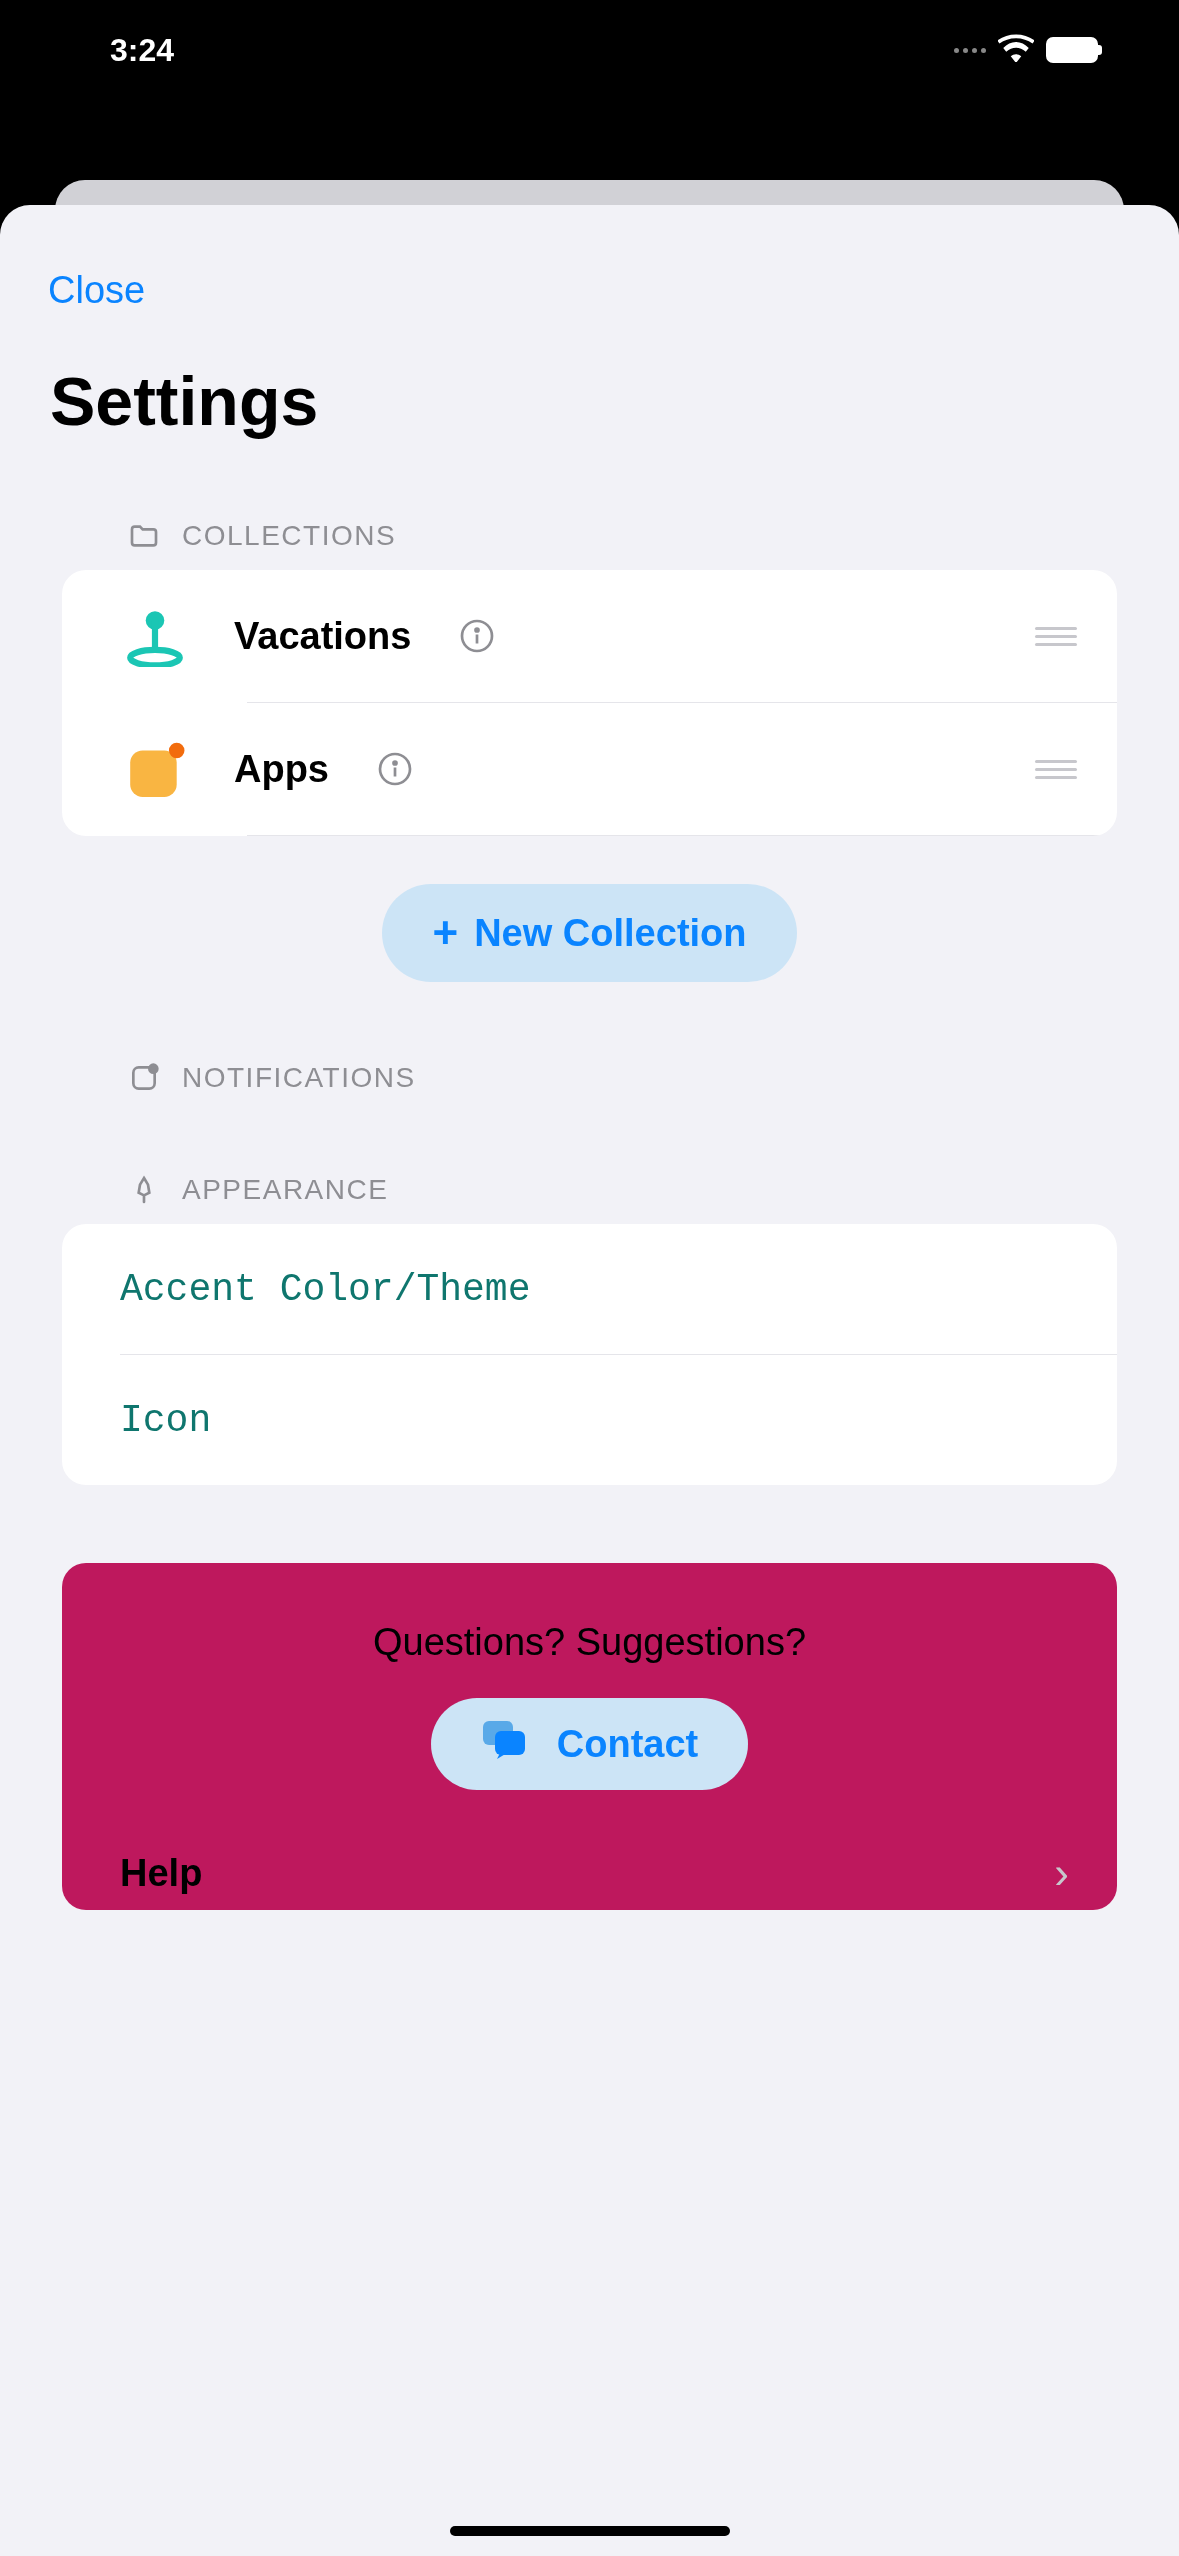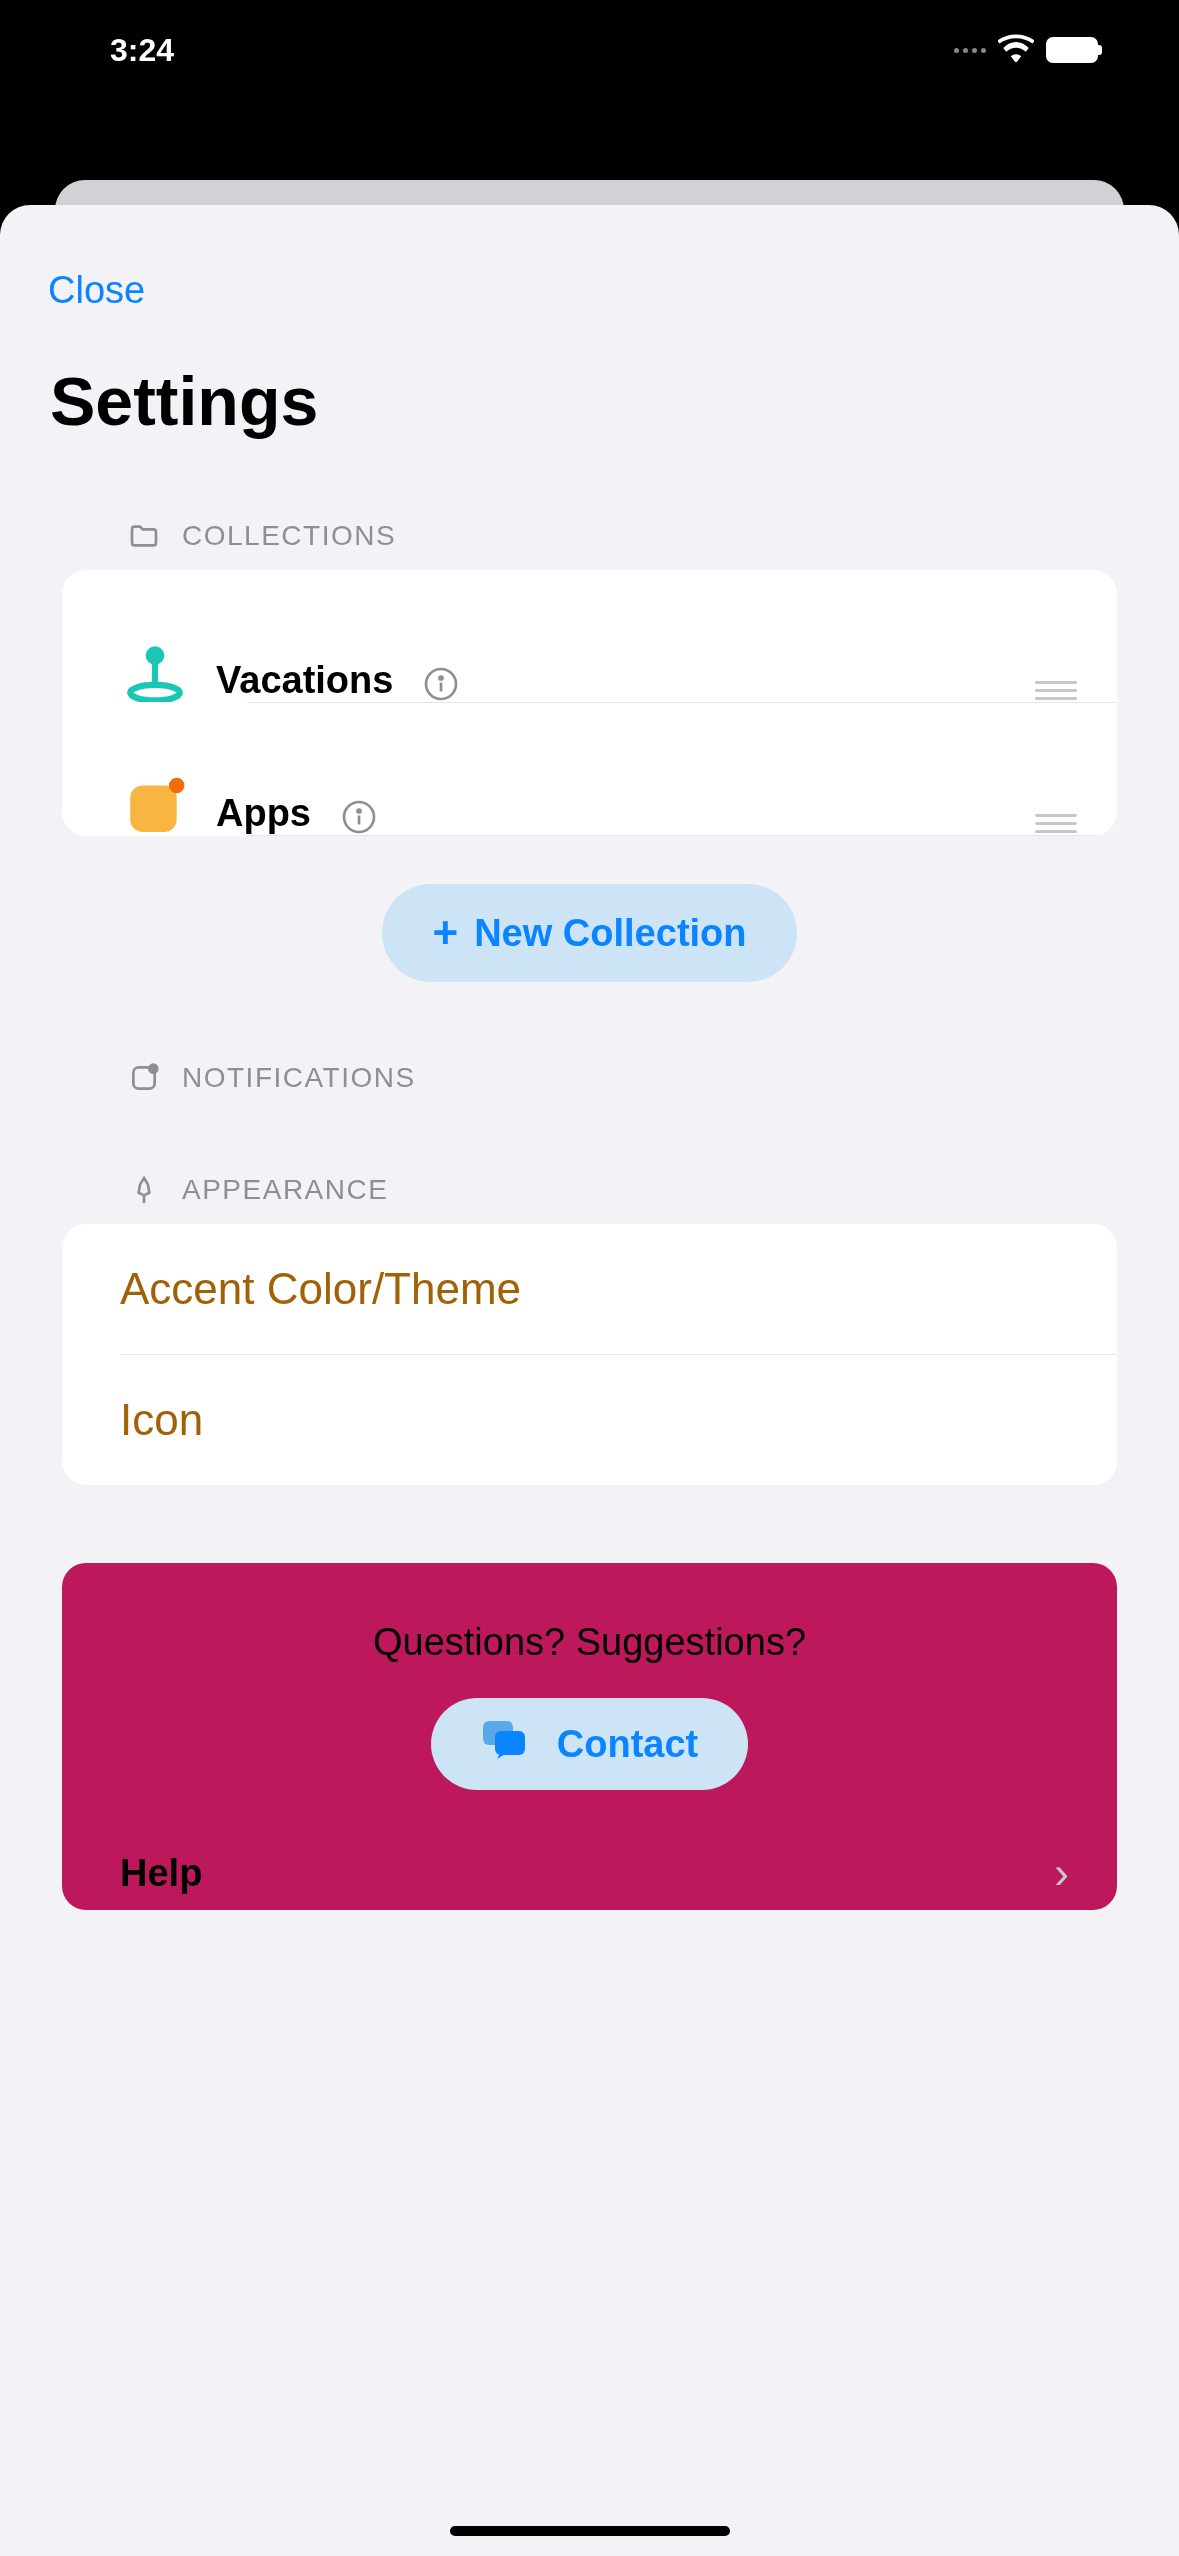--- a/index.html
+++ b/index.html
@@ -136,24 +136,24 @@
 
     .card {
       background: #fff;
       border-radius: 24px;
       margin: 0 62px;
       overflow: hidden;
     }
 
     .collection-row {
       display: flex;
-      align-items: flex-end;
+      align-items: center;
       height: 132px;
       padding: 0 40px 0 62px;
-      gap: 30px;
+      gap: 48px;
     }
 
     .collection-icon {
       width: 62px;
       height: 62px;
       display: flex;
       align-items: center;
       justify-content: center;
     }
 
@@ -245,22 +245,23 @@
 
     .list-row {
       display: flex;
       align-items: center;
       justify-content: space-between;
       height: 130px;
       padding: 0 58px;
     }
 
     .list-label {
-      font-size: 44px;
-      color: #a16207;
+      font-size: 38px;
+      color: #0f766e;
+      font-family: Liberation Mono, monospace;
     }
 
     .list-divider {
       height: 1px;
       background: #e5e5ea;
       margin-left: 58px;
     }
 
     .feedback-card {
       background: #be185d;

